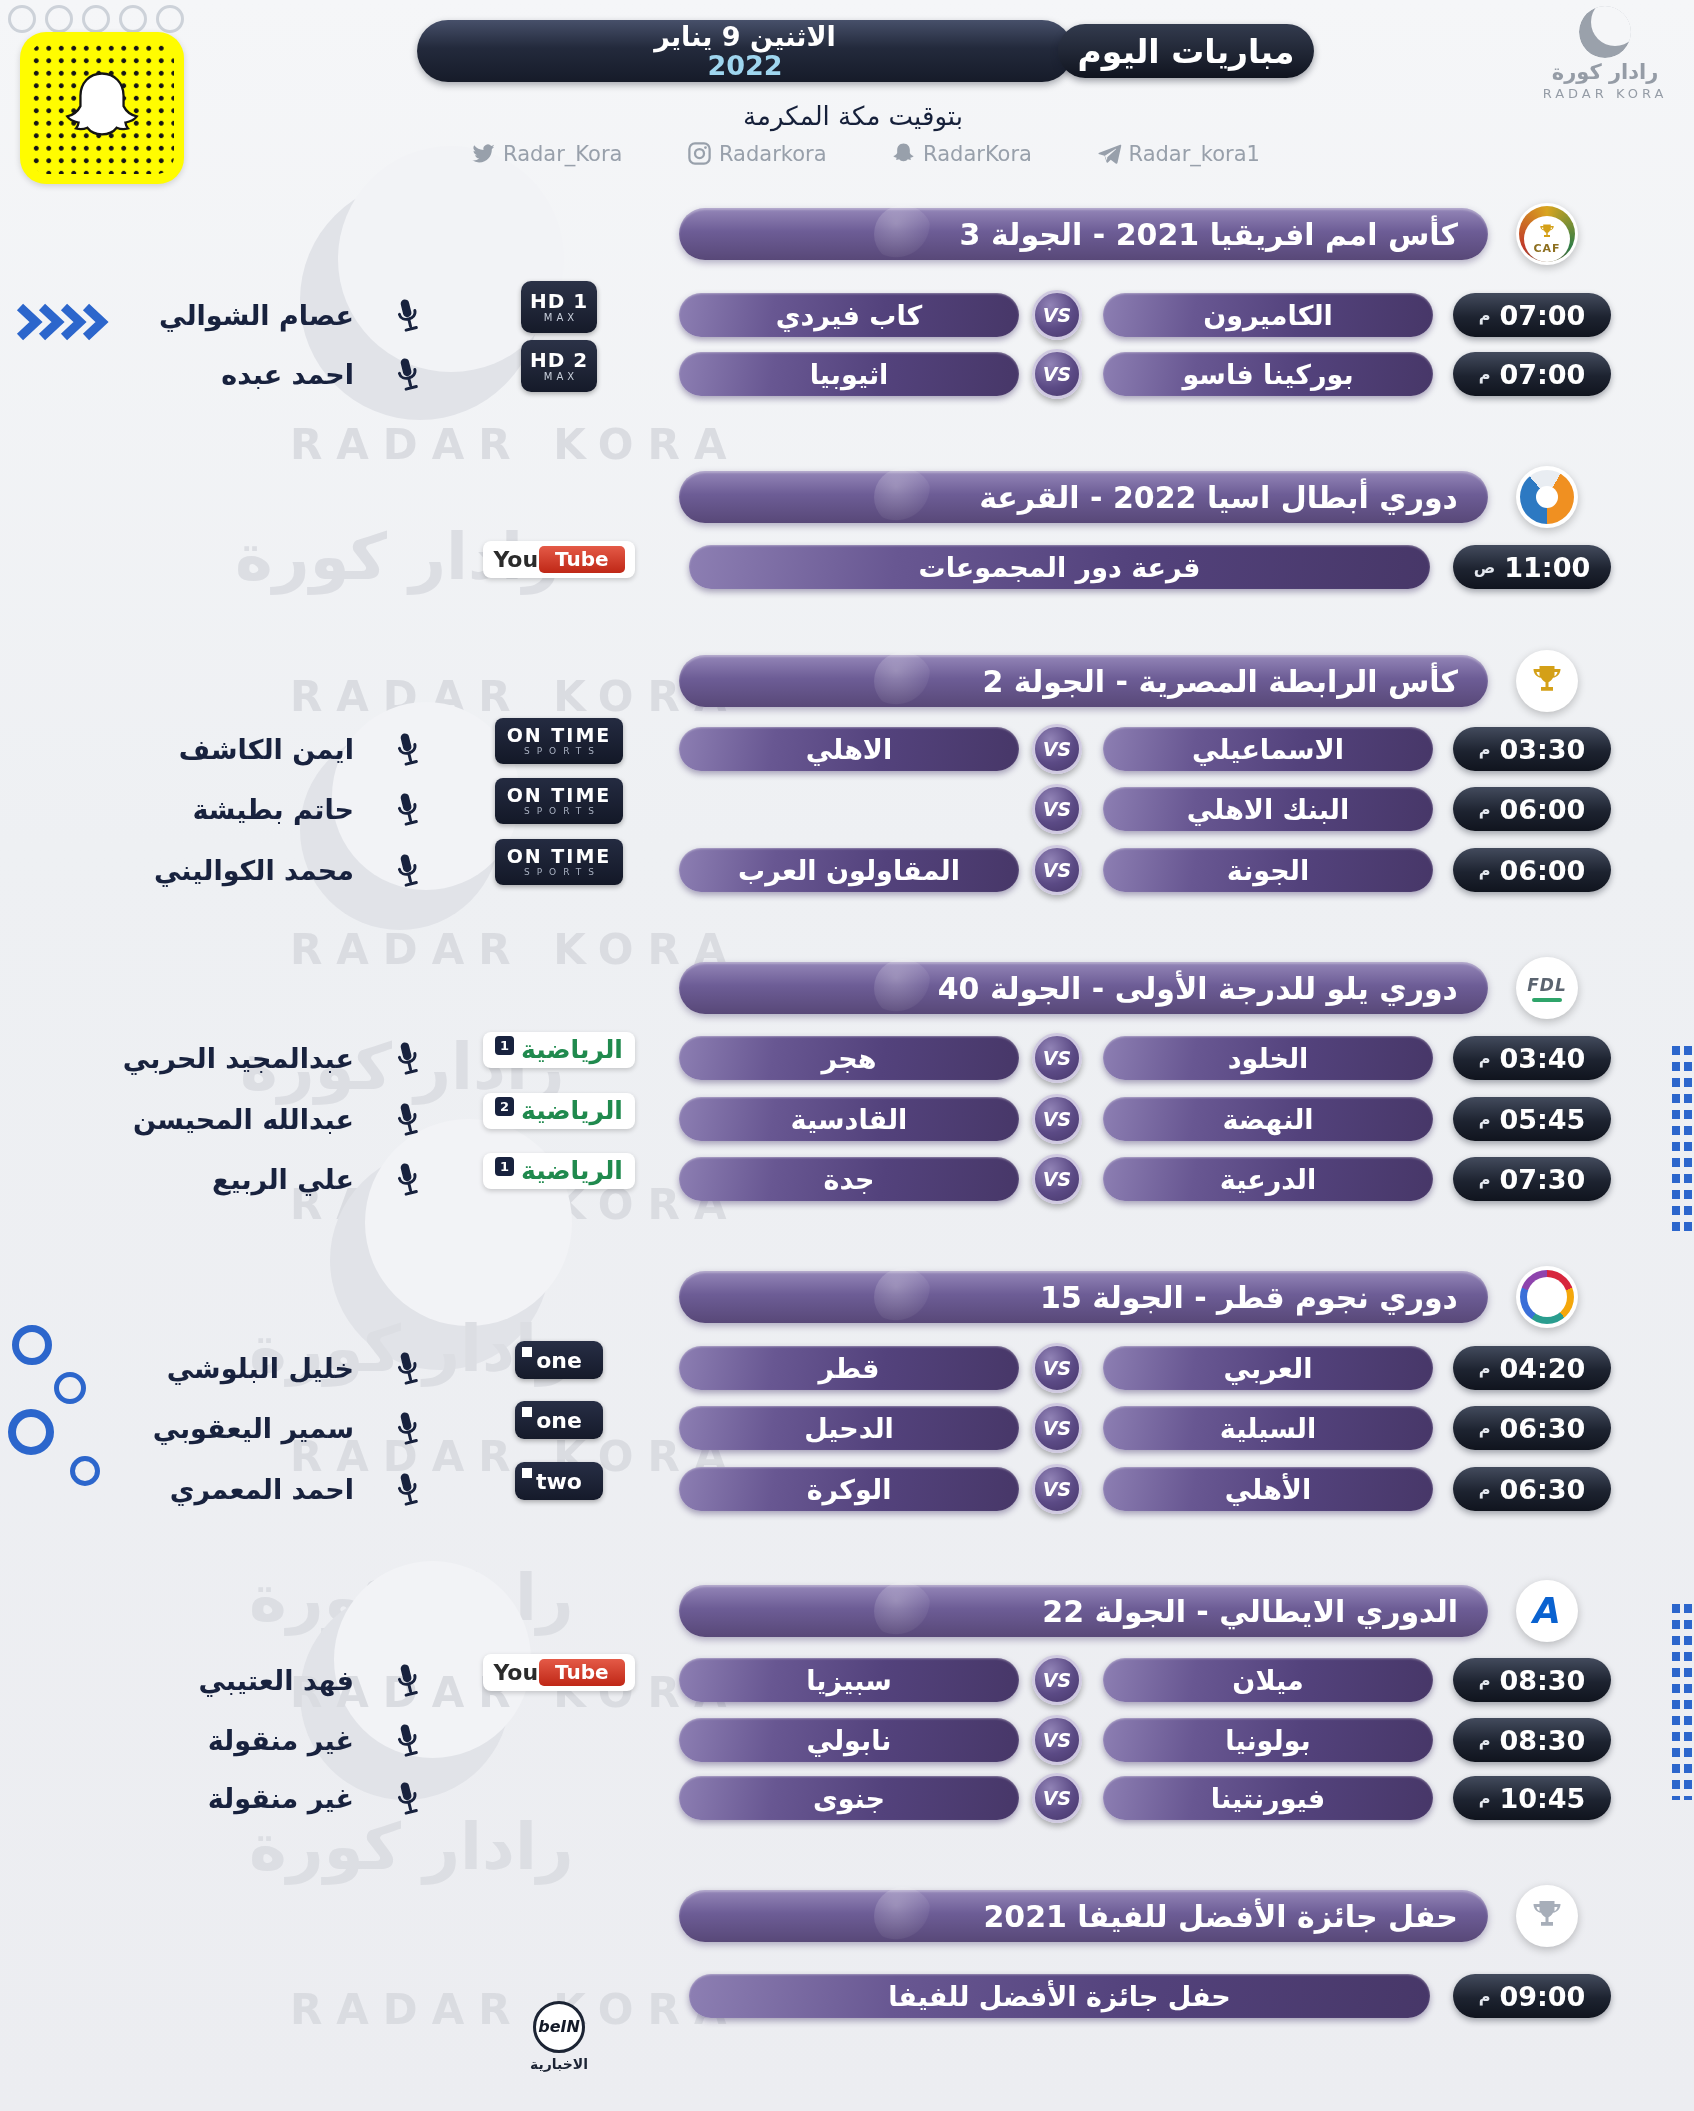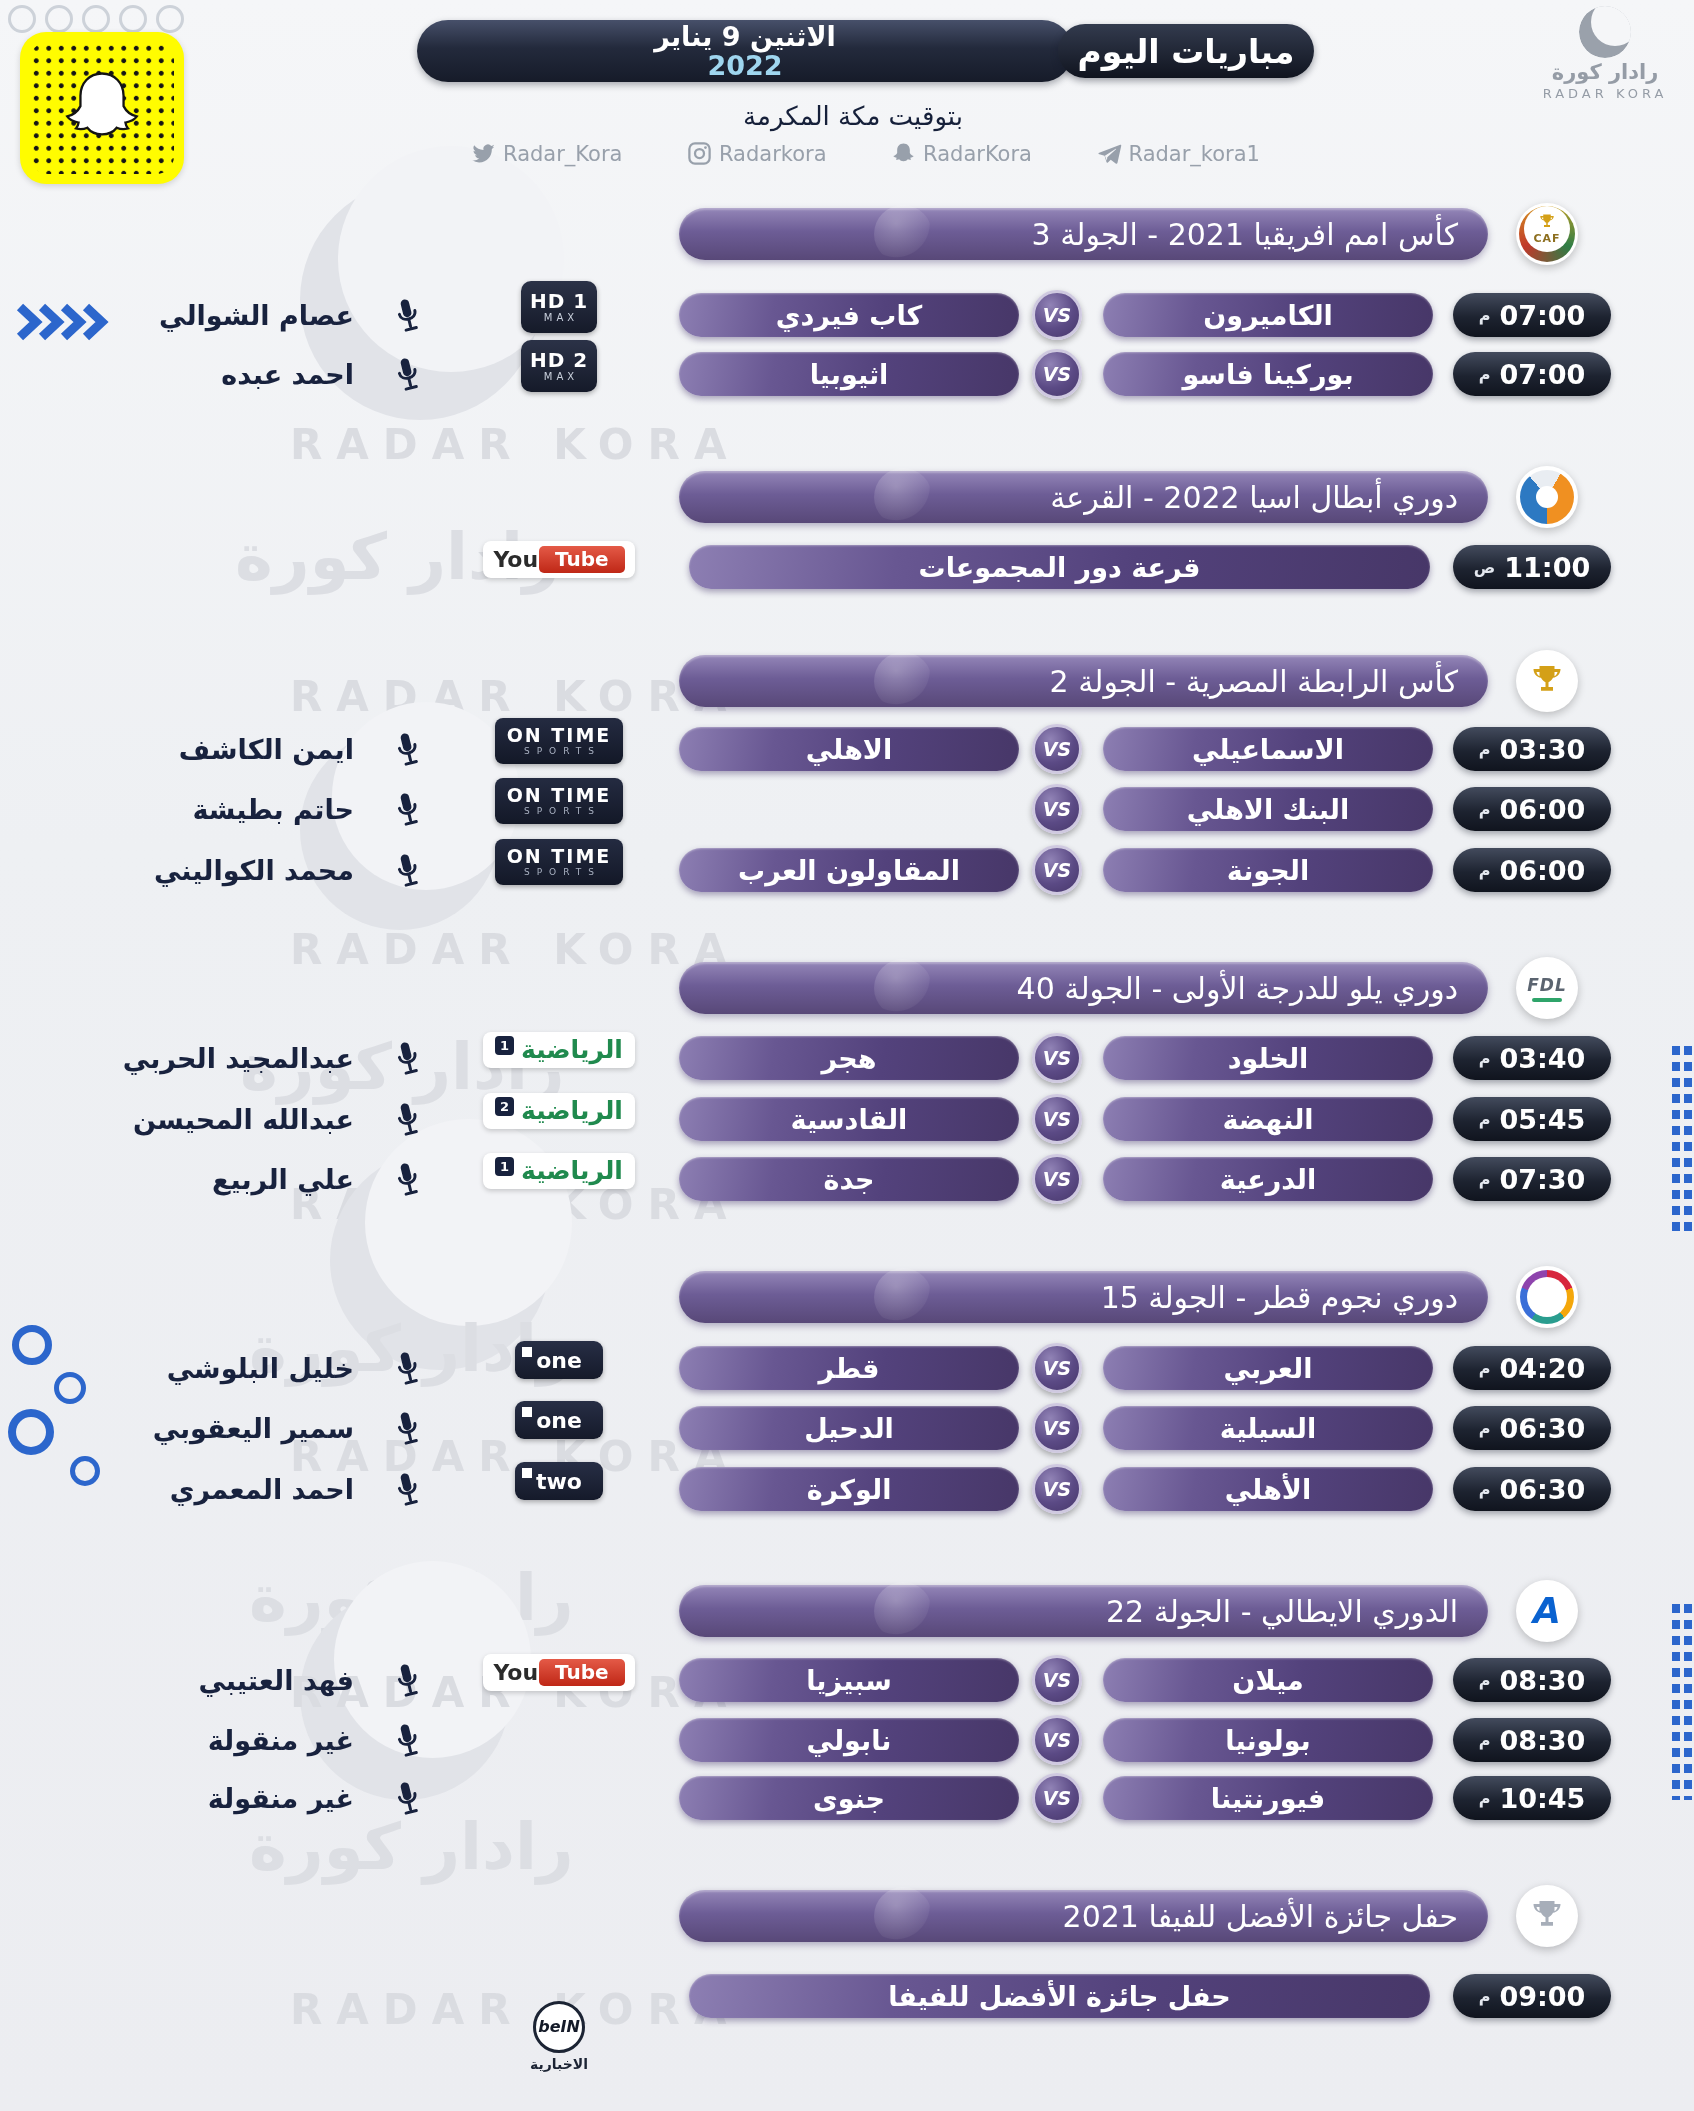--- a/index.html
+++ b/index.html
@@ -36,21 +36,21 @@
 .brand .bi::after{content:"";position:absolute;left:12px;top:-8px;width:48px;height:48px;border-radius:50%;background:#f5f6f8}
 .brand .ar{font-size:21px;font-weight:bold;margin-top:2px;direction:rtl}
 .brand .en{font-size:13px;letter-spacing:4px;margin-top:2px}
 .tz{position:absolute;left:688px;top:101px;width:330px;text-align:center;z-index:3;color:#16203a;font-size:26px;font-weight:normal;direction:rtl}
 .socials{position:absolute;left:470px;top:140px;width:790px;z-index:3;display:flex;justify-content:space-between}
 .soc{display:flex;align-items:center;gap:6px;color:#98a0ab;font-size:21px}
 .soc svg{width:27px;height:27px}
 
 
 .sec{position:absolute;left:0;width:1694px;z-index:3}
-.bar{position:absolute;left:679px;top:0;width:809px;height:52px;border-radius:26px;background:linear-gradient(180deg,#9486b8 0%,#6d5d96 45%,#584878 100%);box-shadow:0 3px 7px rgba(60,45,100,.35),inset 0 2px 2px rgba(255,255,255,.3);display:flex;align-items:center;direction:rtl;padding:0 30px;color:#fff;font-size:30px;font-weight:normal}
+.bar{position:absolute;left:679px;top:0;width:809px;height:52px;border-radius:26px;background:linear-gradient(180deg,#9486b8 0%,#6d5d96 45%,#584878 100%);box-shadow:0 3px 7px rgba(60,45,100,.35),inset 0 2px 2px rgba(255,255,255,.3);display:flex;align-items:center;direction:rtl;padding:0 30px;color:#fff;font-size:30px;font-weight:bold}
 .bar::after{content:"";position:absolute;left:195px;top:-3px;width:58px;height:58px;border-radius:50%;background:radial-gradient(circle at 38% 32%,rgba(255,255,255,.25),rgba(255,255,255,.06) 62%,transparent 64%)}
 .slogo{position:absolute;left:1516px;top:-5px;width:62px;height:62px;border-radius:50%;background:#fff;box-shadow:0 3px 8px rgba(0,0,0,.22);display:flex;align-items:center;justify-content:center}
 .row{position:absolute;left:0;width:1694px;height:44px}
 .time{position:absolute;left:1453px;top:0;width:158px;height:44px;border-radius:22px;background:linear-gradient(180deg,#434b5d 0%,#1d2330 55%,#10141e 100%);display:flex;align-items:center;justify-content:center;gap:9px;color:#fff;box-shadow:0 3px 6px rgba(15,20,35,.35)}
 .time .td{font-size:27px;font-weight:bold}
 .time .tp{font-size:16px;font-weight:bold;color:#e4e8ef}
 .team{position:absolute;top:0;height:44px;border-radius:22px;background:linear-gradient(100deg,#8d7fb3 0%,#685792 28%,#53427c 60%,#473768 100%);display:flex;align-items:center;justify-content:center;color:#fff;font-size:27px;font-weight:bold;direction:rtl;box-shadow:0 3px 6px rgba(55,40,95,.4),inset 0 1px 2px rgba(255,255,255,.35)}
 .t1{left:1103px;width:330px}
 .t2{left:679px;width:340px}
 .tw{left:689px;width:741px}
@@ -79,21 +79,21 @@
 .alkass::before{content:"";position:absolute;left:7px;top:6px;width:10px;height:10px;background:#fff}
 .beinwrap{display:flex;flex-direction:column;align-items:center;gap:3px}
 .bein-c{width:52px;height:52px;border-radius:50%;background:#fff;border:3px solid #1c2434;display:flex;align-items:center;justify-content:center;color:#141a28;font-weight:bold;font-size:16px;font-style:italic}
 .bein-s{font-size:14px;font-weight:bold;color:#1c2434;direction:rtl}
 
 
 .cup{width:18px;height:18px}
 .cup.big{width:36px;height:36px}
 .cup.g path{fill:#d4a017}
 .cup.s path{fill:#a7aeb9}
-.logo-caf{width:56px;height:56px;border-radius:50%;background:conic-gradient(#d9a51f,#2e7d46,#c0392b,#d9a51f);display:flex;align-items:flex-start;justify-content:center}
+.logo-caf{width:56px;height:56px;border-radius:50%;background:conic-gradient(#d9a51f,#2e7d46,#c0392b,#d9a51f);display:flex;align-items:flex-end;justify-content:center}
 .logo-caf .in{width:46px;height:46px;border-radius:50%;background:#fff;display:flex;flex-direction:column;align-items:center;justify-content:center;gap:1px}
 .logo-caf .t{font-size:11px;font-weight:bold;color:#8d6f1f;letter-spacing:1px}
 .logo-afc{width:54px;height:54px;border-radius:50%;background:conic-gradient(from 30deg,#f09021 0 150deg,#2d79c2 150deg 290deg,#e9edf2 290deg 360deg);position:relative}
 .logo-afc::after{content:"";position:absolute;left:16px;top:16px;width:22px;height:22px;border-radius:50%;background:#fff}
 .logo-fdl{display:flex;flex-direction:column;align-items:center}
 .logo-fdl .t{font-size:17px;font-weight:bold;font-style:italic;color:#5b6470;letter-spacing:1px}
 .logo-fdl .u{width:30px;height:4px;border-radius:2px;background:#2fa46a;margin-top:3px}
 .logo-qsl{width:54px;height:54px;border-radius:50%;background:conic-gradient(#d7263d 0 70deg,#f4a70b 70deg 140deg,#2a9d8f 140deg 215deg,#3a6fd8 215deg 290deg,#8e44ad 290deg 360deg);display:flex;align-items:center;justify-content:center}
 .logo-qsl i{width:40px;height:40px;border-radius:50%;background:#fff;display:block}
 .logo-a{font-size:36px;font-weight:bold;font-style:italic;color:#0a62d0;line-height:1}

